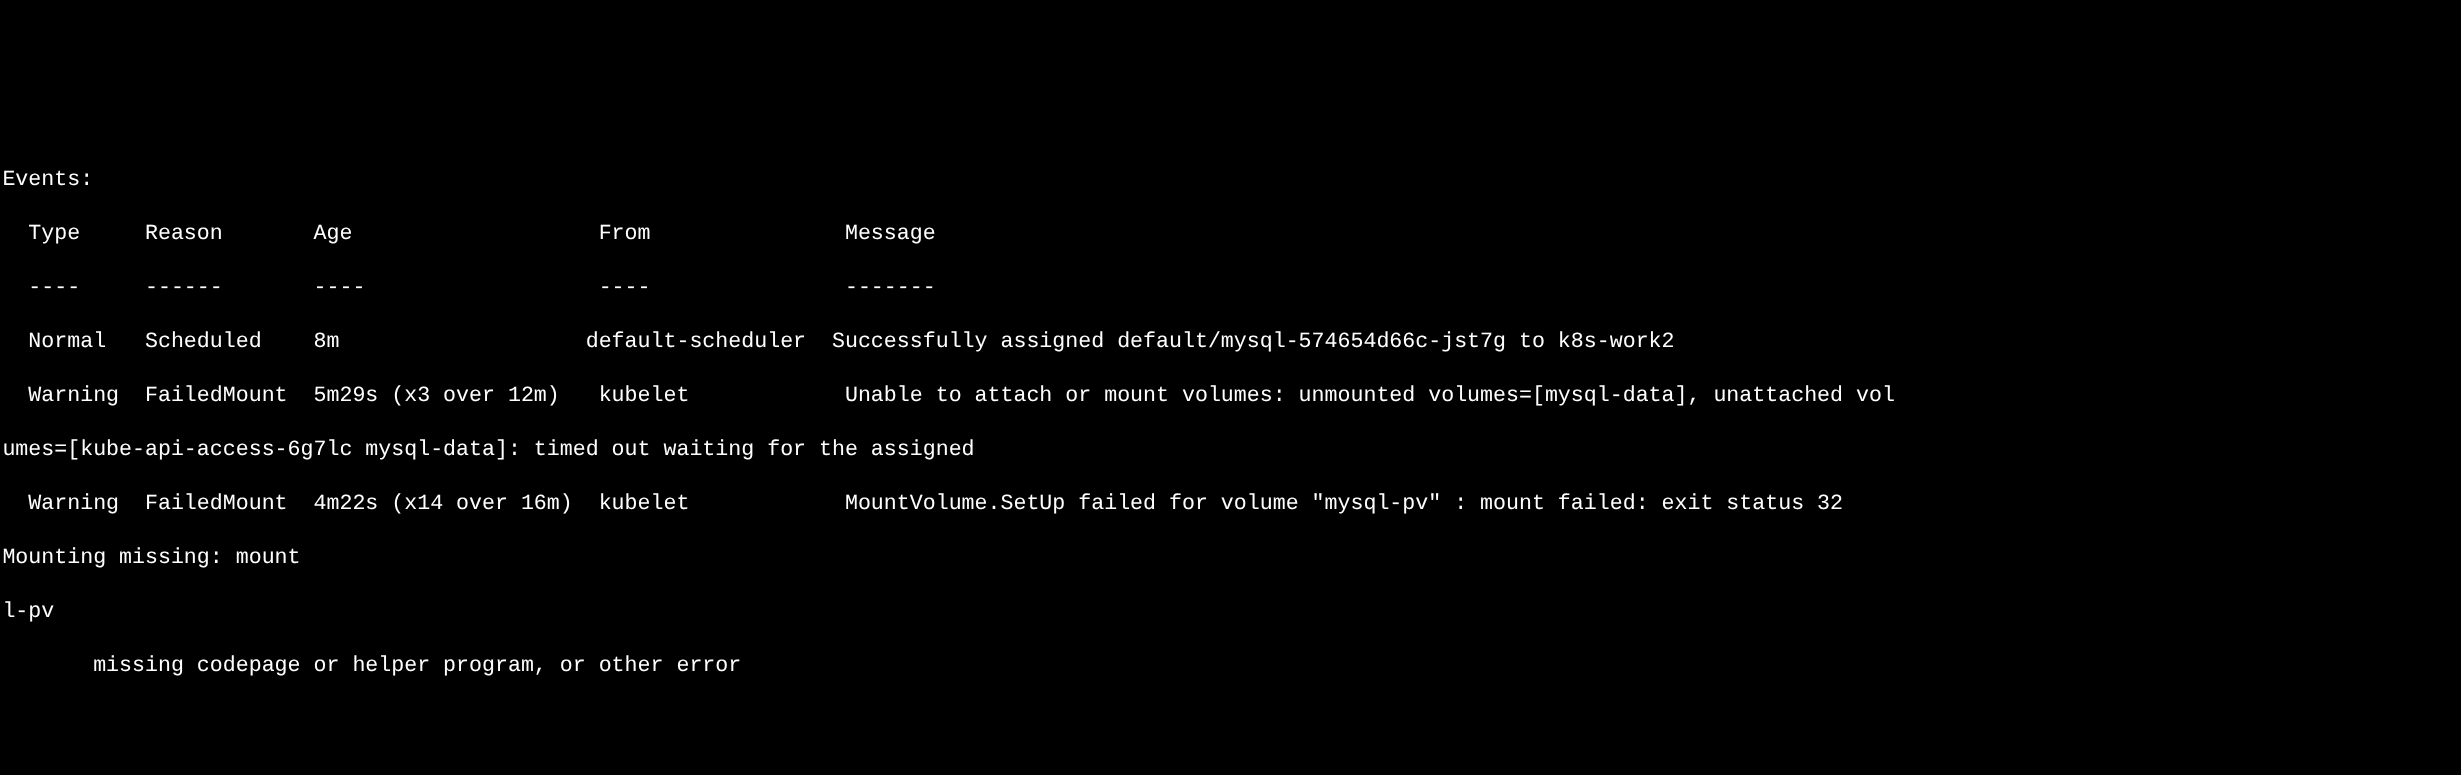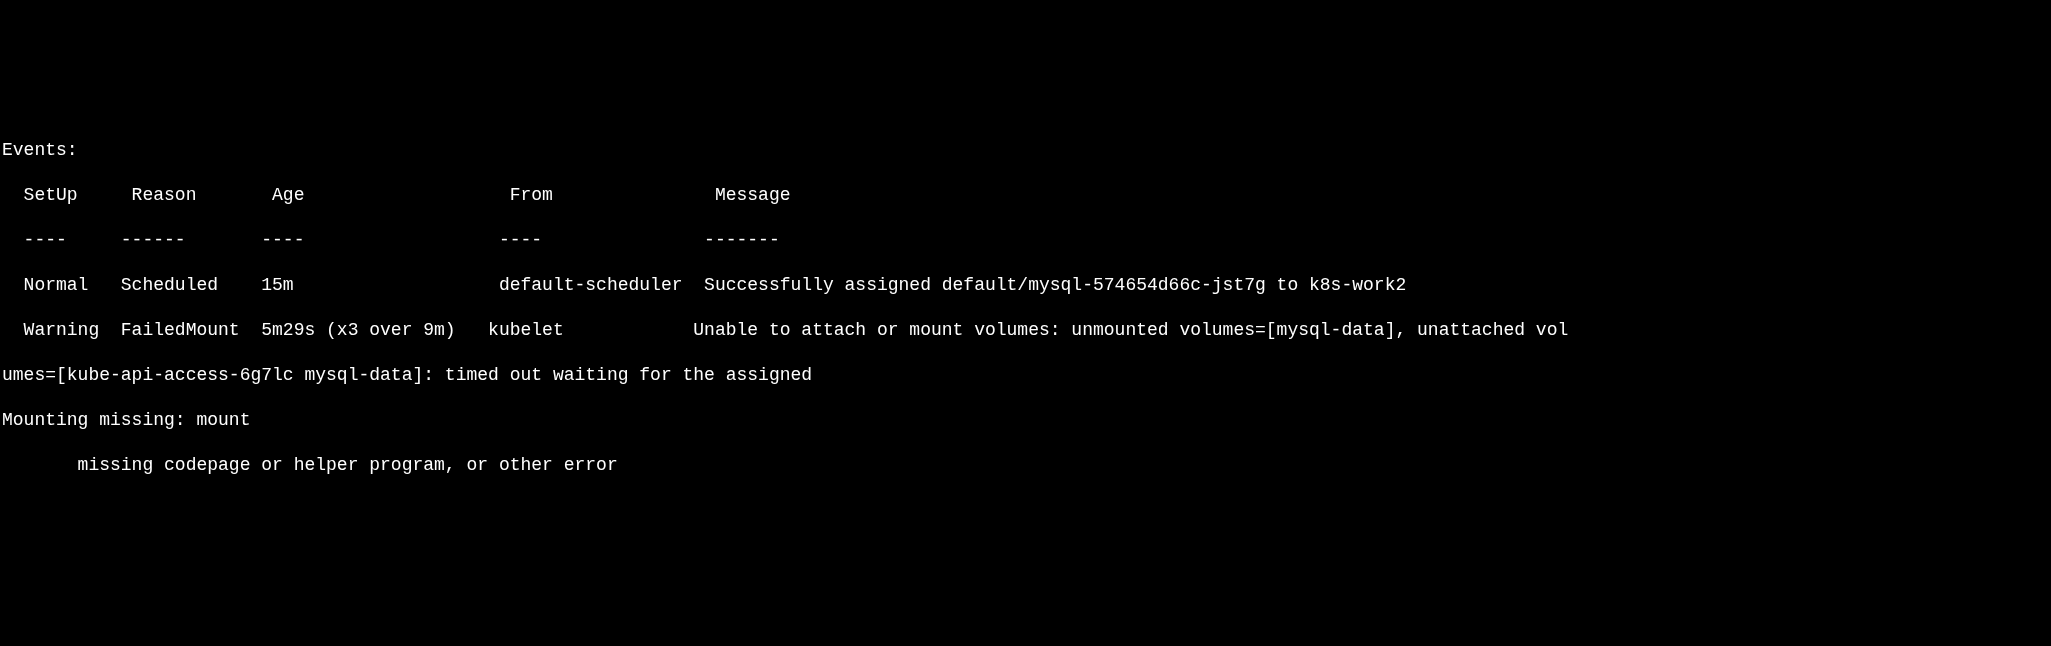--- a/index.html
+++ b/index.html
@@ -20,26 +20,28 @@
   }
   .line { display:block; }
 </style>
 </head>
 <body>
 
 
 
 <div class="terminal">
 <span class="line">Events:</span>
-<span class="line">  SetUp     Reason       Age                   From               Message</span>
+<span class="line">  Type     Reason       Age                   From               Message</span>
 <span class="line">  ----     ------       ----                  ----               -------</span>
-<span class="line">  Normal   Scheduled    15m                   default-scheduler  Successfully assigned default/mysql-574654d66c-jst7g to k8s-work2</span>
-<span class="line">  Warning  FailedMount  5m29s (x3 over 9m)   kubelet            Unable to attach or mount volumes: unmounted volumes=[mysql-data], unattached vol</span>
+<span class="line">  Normal   Scheduled    8m                   default-scheduler  Successfully assigned default/mysql-574654d66c-jst7g to k8s-work2</span>
+<span class="line">  Warning  FailedMount  5m29s (x3 over 12m)   kubelet            Unable to attach or mount volumes: unmounted volumes=[mysql-data], unattached vol</span>
 <span class="line">umes=[kube-api-access-6g7lc mysql-data]: timed out waiting for the assigned</span>
+<span class="line">  Warning  FailedMount  4m22s (x14 over 16m)  kubelet            MountVolume.SetUp failed for volume "mysql-pv" : mount failed: exit status 32</span>
 <span class="line">Mounting missing: mount</span>
+<span class="line">l-pv</span>
 <span class="line">       missing codepage or helper program, or other error</span>
 
 
 <span class="line"></span>
 
 
 
 
 
 </div>

